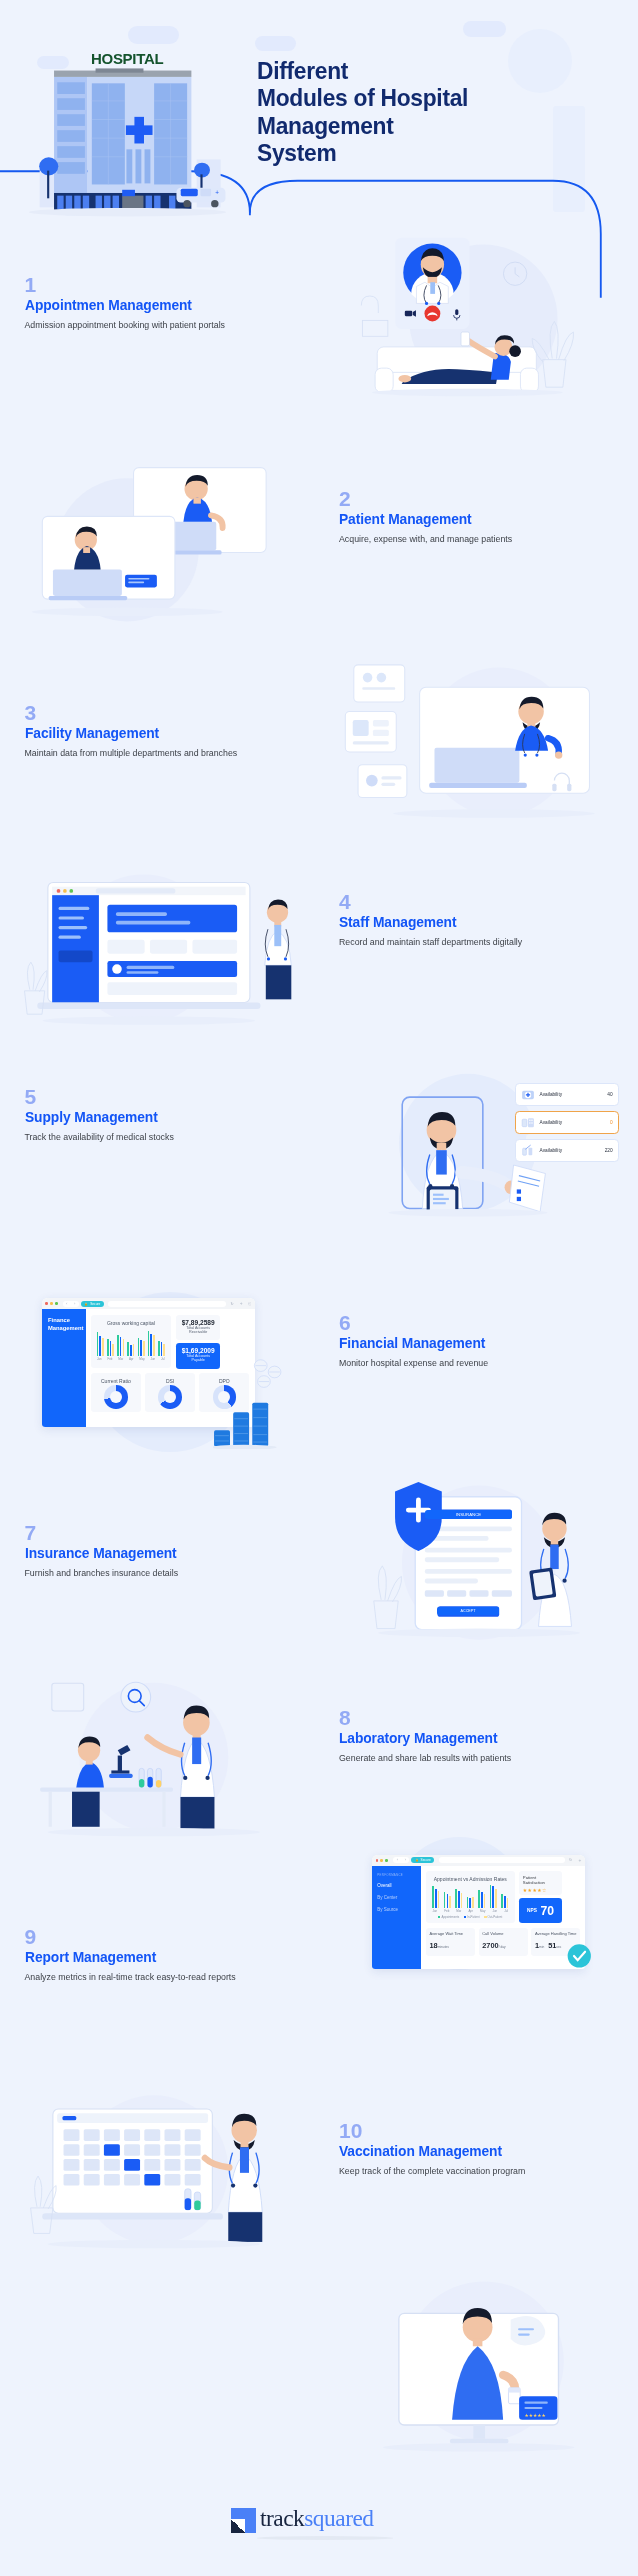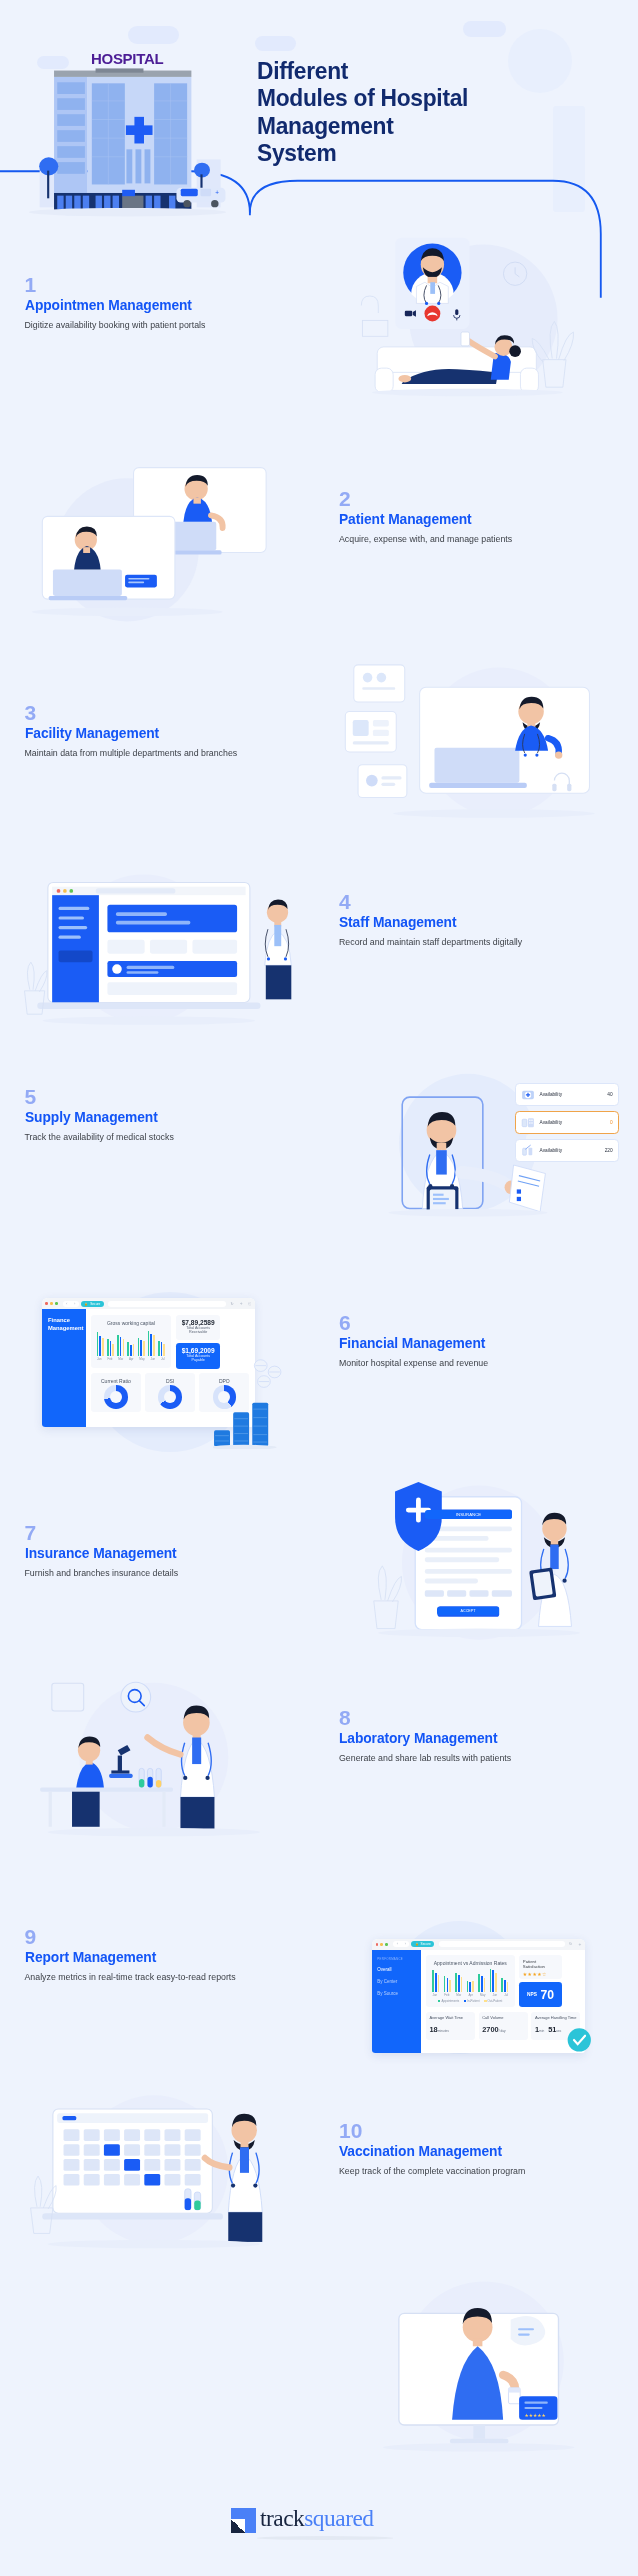--- a/index.html
+++ b/index.html
@@ -23,21 +23,21 @@
   .hero-title {
     position: absolute; left: 257px; top: 57px; width: 229px;
     font-size: 24.5px; line-height: 1.12; font-weight: bold;
     color: #112a6e; letter-spacing: -0.3px;
     font-family: "Liberation Sans Narrow", "Liberation Sans", sans-serif;
     transform: scaleX(0.93); transform-origin: left top;
   }
 
   
   .hospital { position:absolute; left:21px; top:45px; width:213px; height:173px; }
-  .hosp-sign { position:absolute; left:70px; top:5.3px; font-size:15px; font-weight:bold; color:#4c1d95;
+  .hosp-sign { position:absolute; left:70px; top:5.3px; font-size:15px; font-weight:bold; color:#14532d;
       font-family:"Liberation Sans Narrow","Liberation Sans",sans-serif; letter-spacing:-0.3px;}
 
   
   .connector { position:absolute; left:0; top:0; width:638px; height:2576px; pointer-events:none; }
 
   
   .module { position: absolute; width: 213px; }
   .module .num {
     font-size: 21px; font-weight: bold; color: #93aaf5; line-height: 1;
     font-family:"Liberation Sans Narrow","Liberation Sans",sans-serif;
@@ -207,21 +207,21 @@
 
   <div class="hero-title">
     <div>Different</div>
     <div>Modules of Hospital</div>
     <div>Management System</div>
   </div>
 
   <div class="module" style="left:24.5px;top:274px;">
     <div class="num">1</div>
     <div class="title">Appointmen Management</div>
-    <div class="desc">Digitize availability booking with patient portals</div>
+    <div class="desc">Admission appointment booking with patient portals</div>
   </div>
 
   <div class="illus" style="left:340px;top:226px;width:276px;height:175px;">
     <svg viewBox="0 0 520 330" width="276" height="175">
       <circle cx="270" cy="175" r="140" fill="#e6ecfb"></circle>
 
       <rect x="104" y="22" width="140" height="172" rx="12" fill="#eaf0fd"></rect>
       <circle cx="174" cy="88" r="55" fill="#1a5cf5"></circle>
       <path d="M134,128 a40,40 0 0 1 80,0 a55,55 0 0 1 -80,0z" fill="#fff"></path>
       <ellipse cx="174" cy="72" rx="22" ry="26" fill="#f2c4a5"></ellipse>
@@ -775,21 +775,21 @@
       <ellipse cx="250" cy="316" rx="200" ry="8" fill="#e8eefb"></ellipse>
     </svg>
   </div>
 
   <div class="module" style="left:24.5px;top:1926px;">
     <div class="num">9</div>
     <div class="title">Report Management</div>
     <div class="desc">Analyze metrics in real-time track easy-to-read reports</div>
   </div>
 
-  <div class="illus" style="left:372px;top:1921px;width:239px;height:149px;">
+  <div class="illus" style="left:372px;top:1837px;width:239px;height:149px;">
     <div class="blob" style="left:21px;top:0;width:133px;height:133px;"></div>
     <div class="browser" style="left:0px;top:18px;width:213px;height:114px;">
       <div class="bar">
         <div class="dot" style="background:#ee6a5f"></div>
         <div class="dot" style="background:#f5bf4f"></div>
         <div class="dot" style="background:#61c554"></div>
         <div class="nav-pill">
             <span>‹</span>
             <span>›</span>
           </div>

